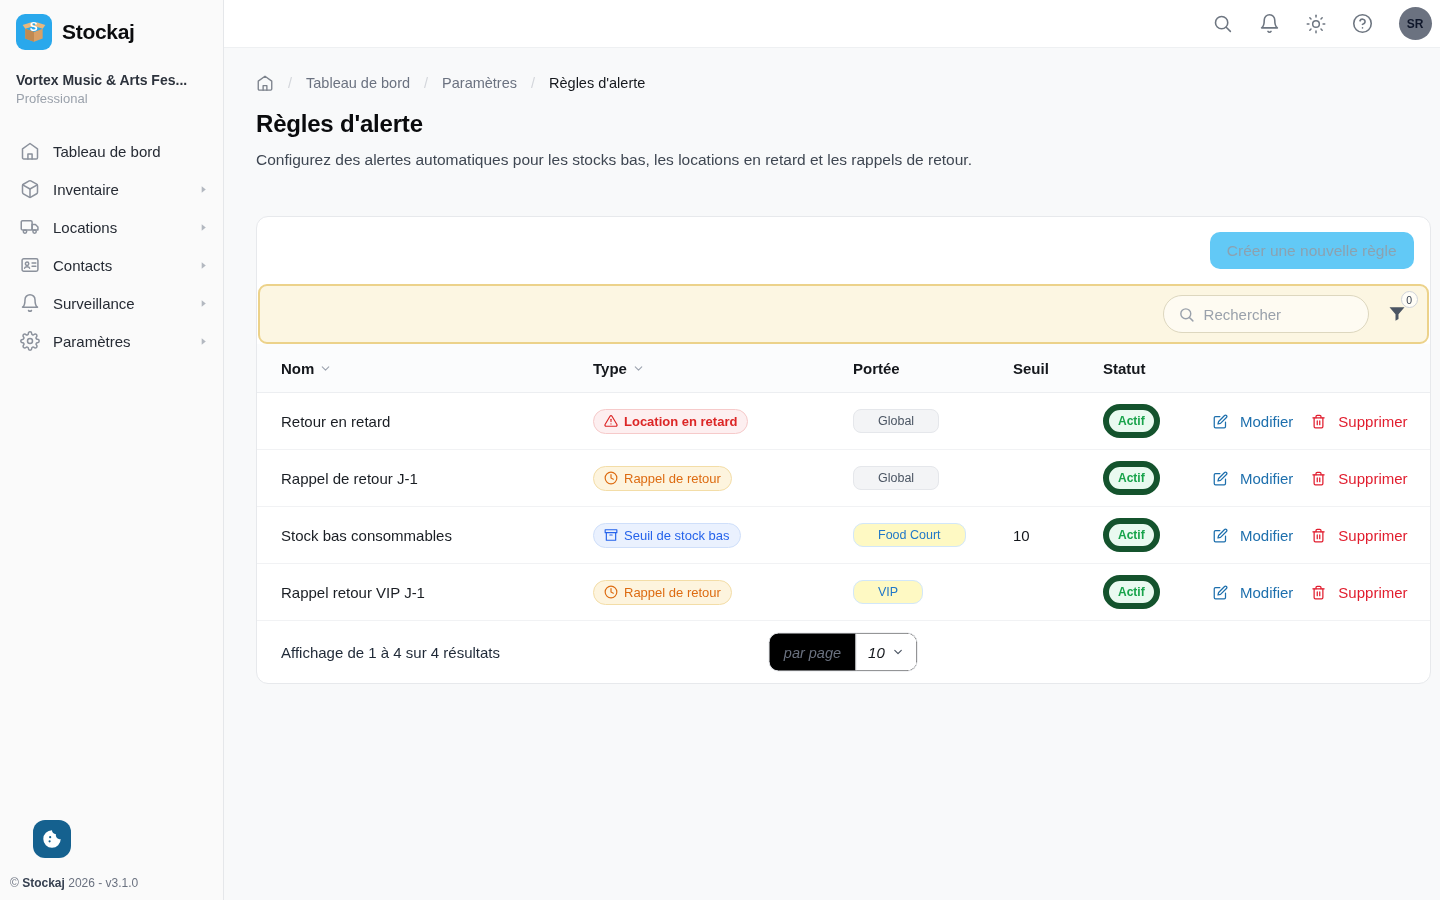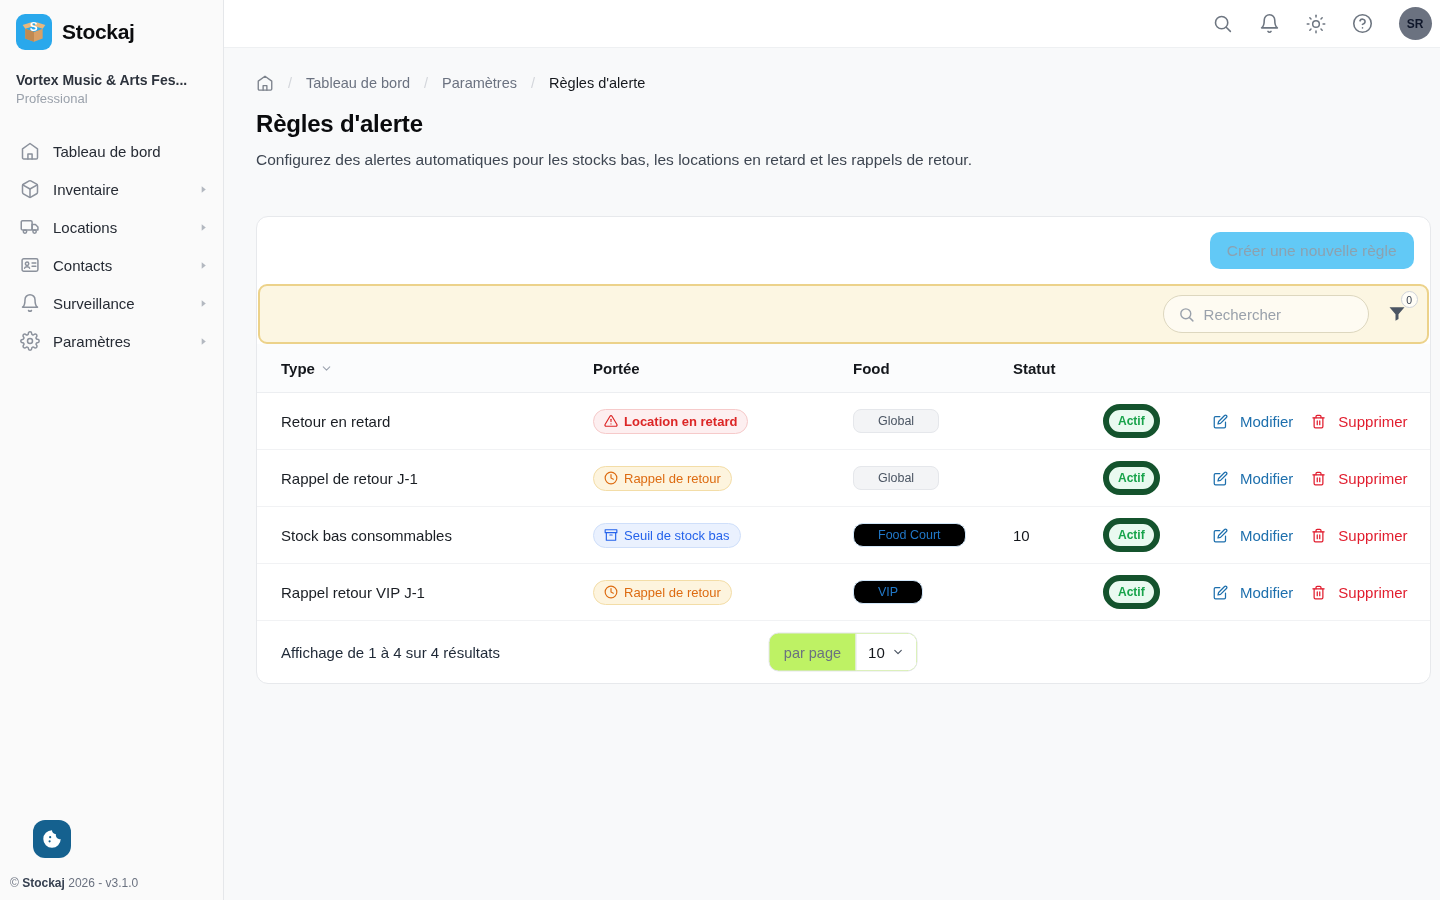--- a/index.html
+++ b/index.html
@@ -140,36 +140,36 @@
   .edit-link { color:#1d6fad; }
   .del-link { color:#e11d2e; }
 
   .badge { display:inline-flex; align-items:center; gap:6px; border-radius:999px; font-size:13px; padding:4px 10px; border:1px solid transparent; }
   .badge-red { color:#dc2626; background:#fdeff0; border-color:#f6caca;font-weight:bold; }
   .badge-orange { color:#dd6b11; background:#fdf4de; border-color:#f3dda7; }
   .badge-blue { color:#2563eb; background:#eaf1fe; border-color:#cfdffa; }
 
   .chip { display:inline-flex; align-items:center; border-radius:8px; font-size:12.5px; padding:4px 24px; border:1px solid transparent; }
   .chip-gray { color:#4b5563; background:#f3f4f6; border-color:#e5e7eb; }
-  .chip-blue { color:#2178c8; background:#000000; border-color:#d2e7f9; border-radius:10px; }
+  .chip-blue { color:#2178c8; background:#fef9c3; border-color:#d2e7f9; border-radius:10px; }
 
   .seuil { font-size:15px; color:#14171c; }
   .status-badge {
     display:inline-flex; align-items:center;
     border-radius:999px; font-size:12px; font-weight:600;
     padding:4px 9px; color:#17a34a; background:#e9faf0; border:6px solid #14532d;
   }
 
   
   .card-footer { height:62px; position:relative; display:flex; align-items:center; }
   .pg-summary { font-size:15px; color:#1f2937; padding-left:24px; }
   .pg-control {
     position:absolute; left:50%; top:50%; transform:translate(-50%,-50%);
     display:flex; align-items:stretch;
-    border:1px solid #e3e5e9; border-radius:10px; background:#bef264; overflow:hidden;
+    border:1px solid #e3e5e9; border-radius:10px; background:#000000; overflow:hidden;font-style:italic;
   }
   .pg-label { font-size:14.5px; color:#6b7280; padding:10px 14px; display:flex; align-items:center; }
   .pg-select {
     border-left:1px solid #e3e5e9; padding:10px 12px;
     display:flex; align-items:center; gap:7px;
     font-size:15px; color:#14171c; cursor:pointer; background:#fff;
   }
 </style>
 </head>
 <body>
@@ -373,29 +373,37 @@
         <button class="filter-btn">
           <svg width="20" height="20" viewBox="0 0 24 24" fill="currentColor">
               <path d="M3 4h18l-7.2 8.2V18l-3.6 2v-7.8z"></path>
             </svg>
           <span class="filter-badge">0</span>
         </button>
       </div>
 
       <div class="tgrid thead">
         <div class="th">
+          <span>Nom</span>
+          <span class="sort-ic">
+              <svg width="13" height="13" viewBox="0 0 24 24" fill="none" stroke="currentColor" stroke-width="2" stroke-linecap="round" stroke-linejoin="round">
+                <polyline points="6 9 12 15 18 9"></polyline>
+              </svg>
+            </span>
+        </div>
+        <div class="th">
           <span>Type</span>
           <span class="sort-ic">
               <svg width="13" height="13" viewBox="0 0 24 24" fill="none" stroke="currentColor" stroke-width="2" stroke-linecap="round" stroke-linejoin="round">
                 <polyline points="6 9 12 15 18 9"></polyline>
               </svg>
             </span>
         </div>
         <div class="th">Portée</div>
-        <div class="th">Food</div>
+        <div class="th">Seuil</div>
         <div class="th">Statut</div>
         <div class="th"></div>
       </div>
 
       <div class="tgrid trow">
         <div class="tdname">Retour en retard</div>
         <div>
           <span class="badge badge-red">
             <span>
                 <svg width="14" height="14" viewBox="0 0 24 24" fill="none" stroke="currentColor" stroke-width="2" stroke-linecap="round" stroke-linejoin="round">

